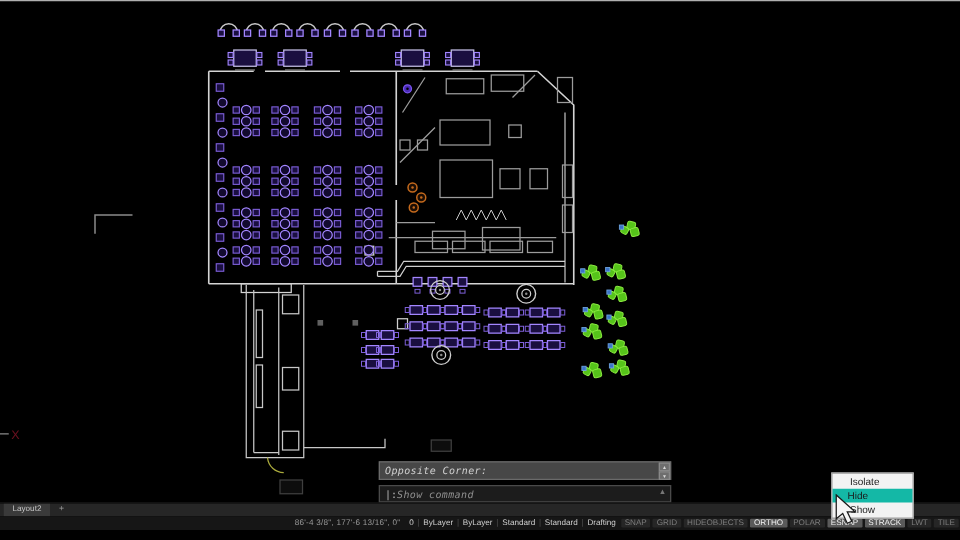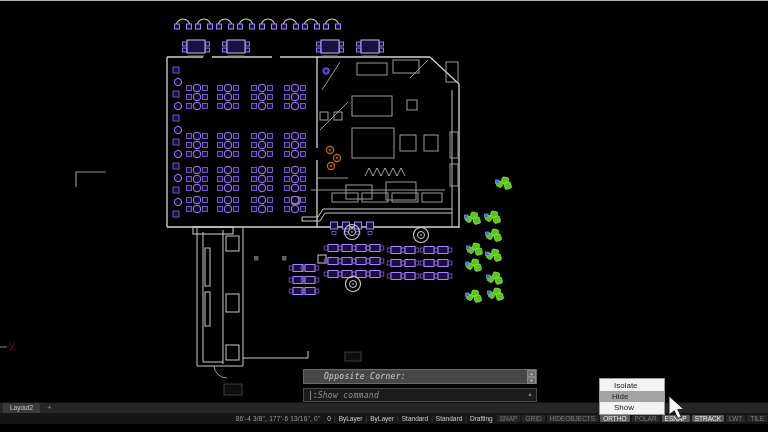--- a/index.html
+++ b/index.html
@@ -4,36 +4,36 @@
 <style>
   html,body{margin:0;padding:0;background:#000;}
   .screen{position:relative;width:768px;height:432px;background:#000;overflow:hidden;
           font-family:"Liberation Sans",sans-serif;}
   .topline{position:absolute;left:0;top:0;width:768px;height:1px;background:#cfcfcf;opacity:.85;}
   svg.canvas{position:absolute;left:0;top:0;}
 
   
   .cmd-window{position:absolute;left:303px;top:369px;width:234px;}
   .cmd-history{position:relative;height:15px;background:#474747;border:1px solid #6a6a6a;
-               box-sizing:border-box;display:flex;align-items:center;padding-left:20px;}
+               box-sizing:border-box;display:flex;align-items:center;padding-left:4px;}
   .cmd-history span{font:italic 8px "DejaVu Sans Mono",monospace;color:#cfcfcf;letter-spacing:.3px;}
   .cmd-scroll{position:absolute;right:0;top:0;width:9px;height:13px;display:flex;flex-direction:column;}
   .scroll-btn{flex:1;background:#6e6e6e;border:1px solid #888;box-sizing:border-box;color:#d8d8d8;
               font-size:4px;line-height:5px;text-align:center;}
   .cmd-input{position:relative;margin-top:4px;height:14px;background:#1c1c1c;border:1px solid #4a4a4a;
              box-sizing:border-box;display:flex;align-items:center;padding-left:4px;}
   .cmd-input .caret{font:8px "DejaVu Sans Mono",monospace;color:#bbb;}
   .cmd-input .prompt{font:italic 8px "DejaVu Sans Mono",monospace;color:#8f8f8f;letter-spacing:.3px;}
   .cmd-input .expand{position:absolute;right:3px;top:2px;color:#777;font-size:6px;}
 
   
-  .ctx-menu{position:absolute;left:599px;top:378px;width:66px;background:#f3f3f3;
+  .ctx-menu{position:absolute;left:665px;top:378px;width:66px;background:#f3f3f3;
             border:1px solid #9a9a9a;box-sizing:border-box;padding:1px 0;z-index:5;}
   .ctx-item{height:11px;line-height:11px;padding-left:14px;font-size:8px;color:#1b1b1b;}
-  .ctx-item.hl{background:#a3a3a3;padding-left:12px;}
+  .ctx-item.hl{background:#14b8a6;padding-left:12px;}
 
   
   .tabbar{position:absolute;left:0;top:402px;width:768px;height:11px;background:#262626;
           display:flex;align-items:center;border-top:1px solid #111;box-sizing:border-box;}
   .tab{margin-left:3px;padding:0 7px;height:10px;line-height:10px;background:#3a3a3a;
        color:#c6c6c6;font-size:6.5px;}
   .tab-add{margin-left:4px;color:#9a9a9a;font-size:7px;line-height:10px;padding:0 3px;}
 
   
   .statusbar{position:absolute;left:0;top:413px;width:768px;height:11px;background:#161616;

